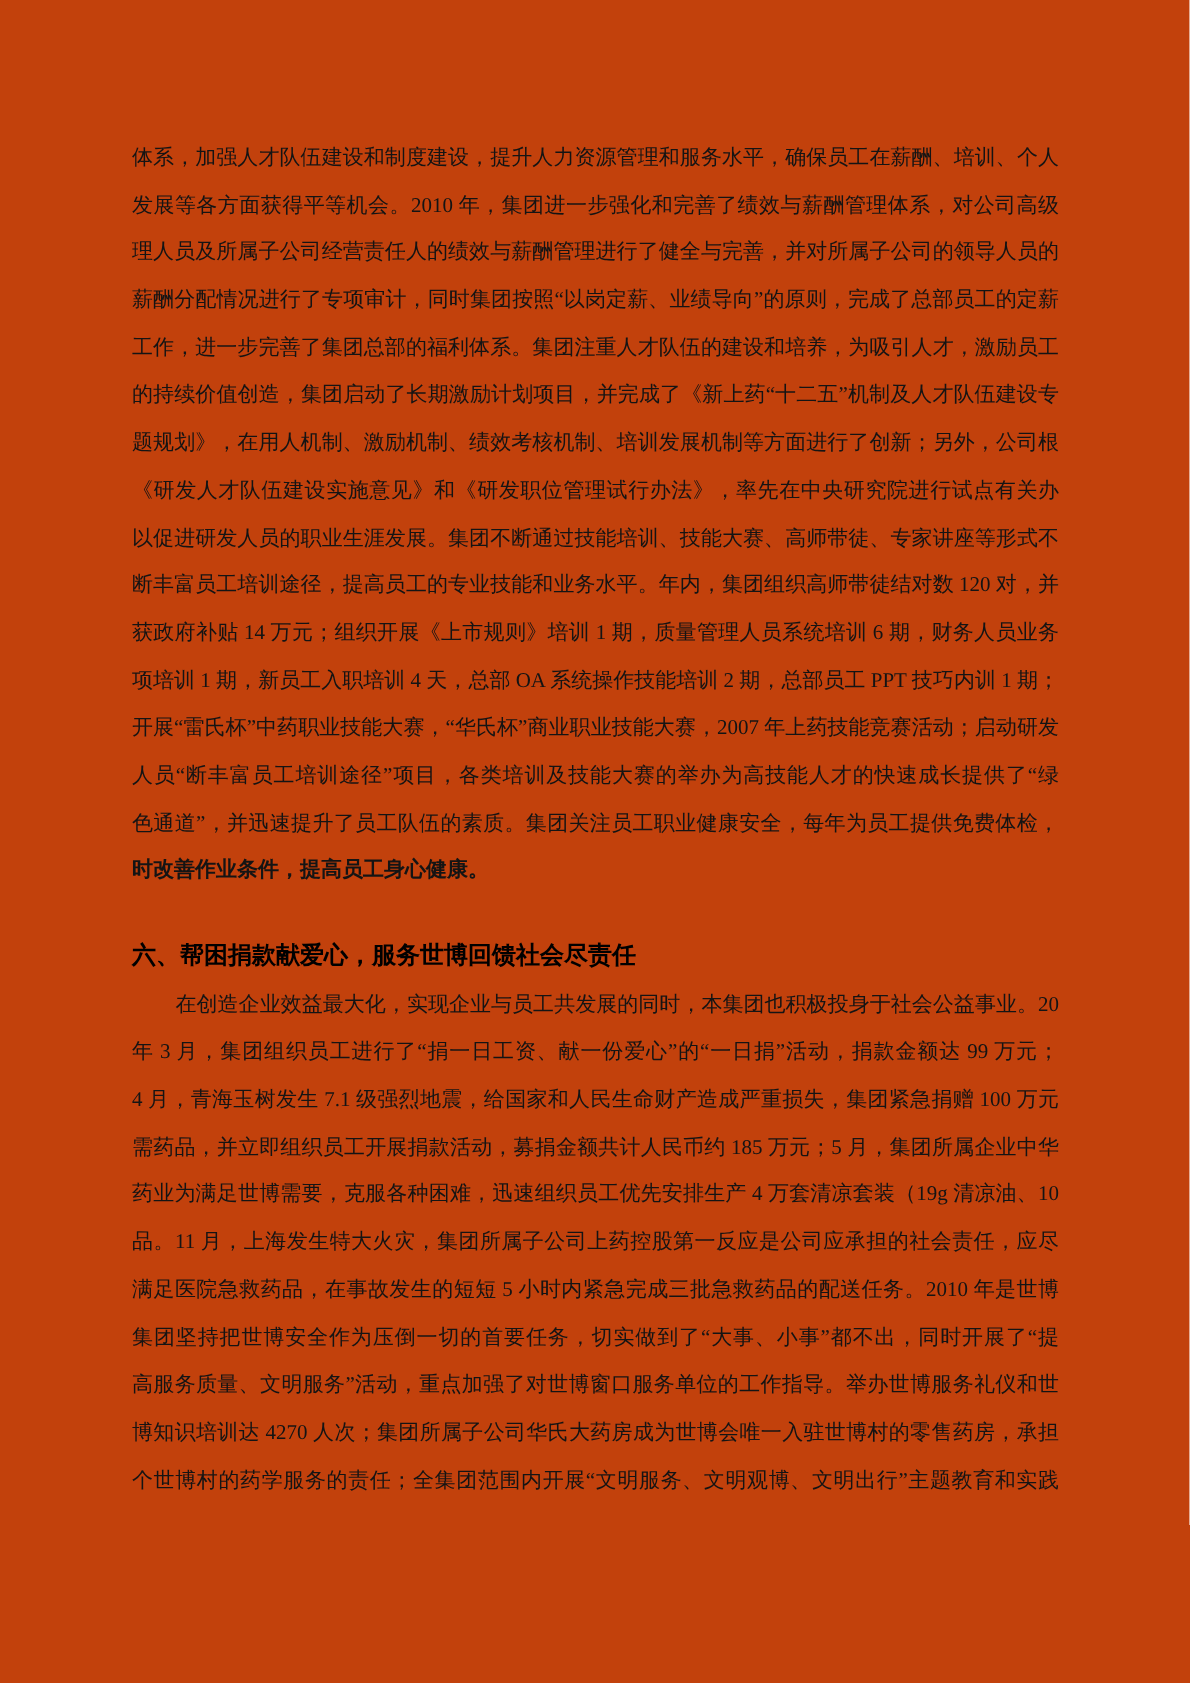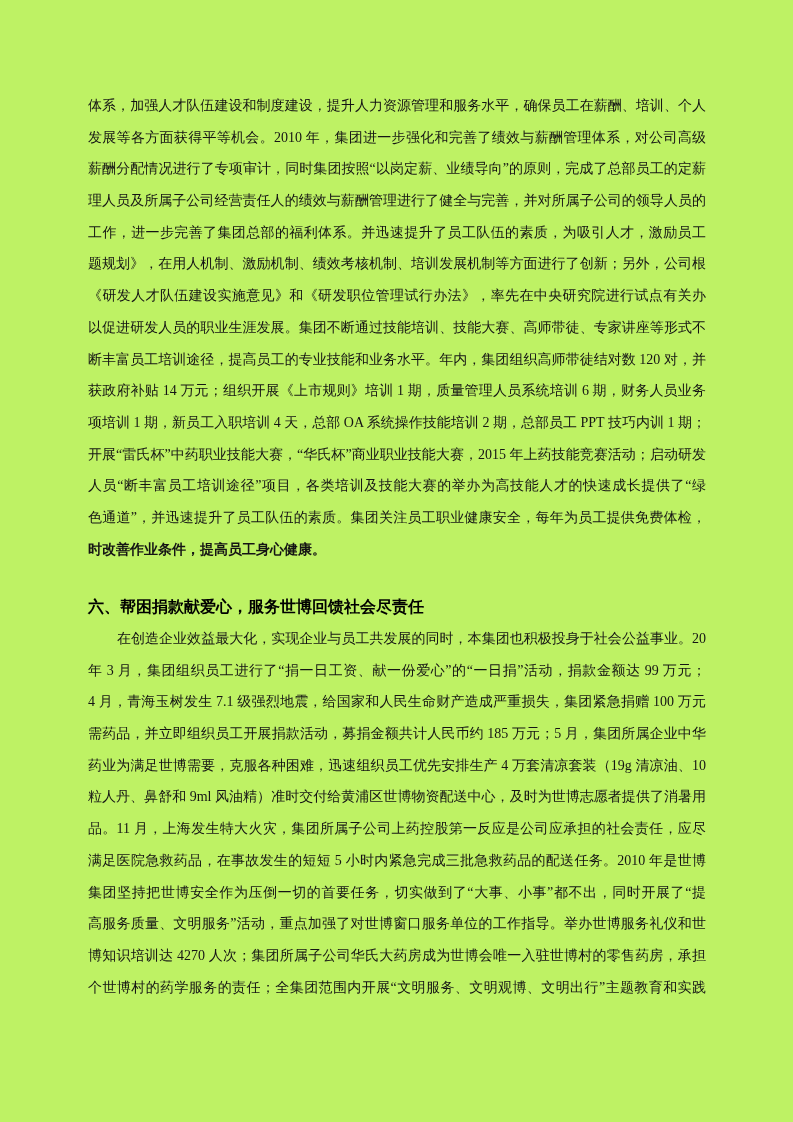--- a/index.html
+++ b/index.html
@@ -5,21 +5,21 @@
   html, body {
     margin: 0;
     padding: 0;
     background: #ffffff;
   }
   .page {
     position: relative;
     box-sizing: border-box;
     width: 793px;
     height: 1122px;
-    background: #bef264;
+    background: #c2410c;
     padding: 90px 87px 0 88px;
     overflow: hidden;
     font-family: "Liberation Serif", "DejaVu Serif", serif;
     color: #141414;
   }
   .body-text {
     font-size: 14px;
     line-height: 31.7px;
     margin: 0;
   }
@@ -32,60 +32,60 @@
     word-break: break-all;
   }
   .line.para-end {
     text-align-last: left;
     font-weight: bold;
   }
   .line.first-indent {
     text-indent: 29px;
   }
   .section-heading {
-    font-family: Liberation Sans, sans-serif;
+    font-family: Liberation Mono, monospace;
     font-weight: 700;
     font-size: 16px;
     line-height: 31.7px;
     color: #000000;
     margin: 26px 0 0 0;
   }
 </style>
 </head>
 <body>
 
 <div class="page">
 
   <div class="body-text">
     <div class="line">体系，加强人才队伍建设和制度建设，提升人力资源管理和服务水平，确保员工在薪酬、培训、个人</div>
     <div class="line">发展等各方面获得平等机会。2010 年，集团进一步强化和完善了绩效与薪酬管理体系，对公司高级管</div>
+    <div class="line">理人员及所属子公司经营责任人的绩效与薪酬管理进行了健全与完善，并对所属子公司的领导人员的</div>
     <div class="line">薪酬分配情况进行了专项审计，同时集团按照“以岗定薪、业绩导向”的原则，完成了总部员工的定薪</div>
-    <div class="line">理人员及所属子公司经营责任人的绩效与薪酬管理进行了健全与完善，并对所属子公司的领导人员的</div>
-    <div class="line">工作，进一步完善了集团总部的福利体系。并迅速提升了员工队伍的素质，为吸引人才，激励员工</div>
+    <div class="line">工作，进一步完善了集团总部的福利体系。集团注重人才队伍的建设和培养，为吸引人才，激励员工</div>
+    <div class="line">的持续价值创造，集团启动了长期激励计划项目，并完成了《新上药“十二五”机制及人才队伍建设专</div>
     <div class="line">题规划》，在用人机制、激励机制、绩效考核机制、培训发展机制等方面进行了创新；另外，公司根据</div>
     <div class="line">《研发人才队伍建设实施意见》和《研发职位管理试行办法》，率先在中央研究院进行试点有关办法，</div>
     <div class="line">以促进研发人员的职业生涯发展。集团不断通过技能培训、技能大赛、高师带徒、专家讲座等形式不</div>
     <div class="line">断丰富员工培训途径，提高员工的专业技能和业务水平。年内，集团组织高师带徒结对数 120 对，并</div>
     <div class="line">获政府补贴 14 万元；组织开展《上市规则》培训 1 期，质量管理人员系统培训 6 期，财务人员业务专</div>
     <div class="line">项培训 1 期，新员工入职培训 4 天，总部 OA 系统操作技能培训 2 期，总部员工 PPT 技巧内训 1 期；</div>
-    <div class="line">开展“雷氏杯”中药职业技能大赛，“华氏杯”商业职业技能大赛，2015 年上药技能竞赛活动；启动研发</div>
+    <div class="line">开展“雷氏杯”中药职业技能大赛，“华氏杯”商业职业技能大赛，2007 年上药技能竞赛活动；启动研发</div>
     <div class="line">人员“断丰富员工培训途径”项目，各类培训及技能大赛的举办为高技能人才的快速成长提供了“绿</div>
     <div class="line">色通道”，并迅速提升了员工队伍的素质。集团关注员工职业健康安全，每年为员工提供免费体检，同</div>
     <div class="line para-end">时改善作业条件，提高员工身心健康。</div>
   </div>
 
   <h2 class="section-heading">六、帮困捐款献爱心，服务世博回馈社会尽责任</h2>
 
   <div class="body-text">
     <div class="line first-indent">在创造企业效益最大化，实现企业与员工共发展的同时，本集团也积极投身于社会公益事业。2010</div>
     <div class="line">年 3 月，集团组织员工进行了“捐一日工资、献一份爱心”的“一日捐”活动，捐款金额达 99 万元；</div>
     <div class="line">4 月，青海玉树发生 7.1 级强烈地震，给国家和人民生命财产造成严重损失，集团紧急捐赠 100 万元急</div>
     <div class="line">需药品，并立即组织员工开展捐款活动，募捐金额共计人民币约 185 万元；5 月，集团所属企业中华</div>
     <div class="line">药业为满足世博需要，克服各种困难，迅速组织员工优先安排生产 4 万套清凉套装（19g 清凉油、100</div>
-    <div class="line">粒人丹、鼻舒和 9ml 风油精）准时交付给黄浦区世博物资配送中心，及时为世博志愿者提供了消暑用</div>
     <div class="line">品。11 月，上海发生特大火灾，集团所属子公司上药控股第一反应是公司应承担的社会责任，应尽快</div>
     <div class="line">满足医院急救药品，在事故发生的短短 5 小时内紧急完成三批急救药品的配送任务。2010 年是世博年，</div>
     <div class="line">集团坚持把世博安全作为压倒一切的首要任务，切实做到了“大事、小事”都不出，同时开展了“提</div>
     <div class="line">高服务质量、文明服务”活动，重点加强了对世博窗口服务单位的工作指导。举办世博服务礼仪和世</div>
     <div class="line">博知识培训达 4270 人次；集团所属子公司华氏大药房成为世博会唯一入驻世博村的零售药房，承担整</div>
     <div class="line">个世博村的药学服务的责任；全集团范围内开展“文明服务、文明观博、文明出行”主题教育和实践</div>
   </div>
 
 </div>
 

